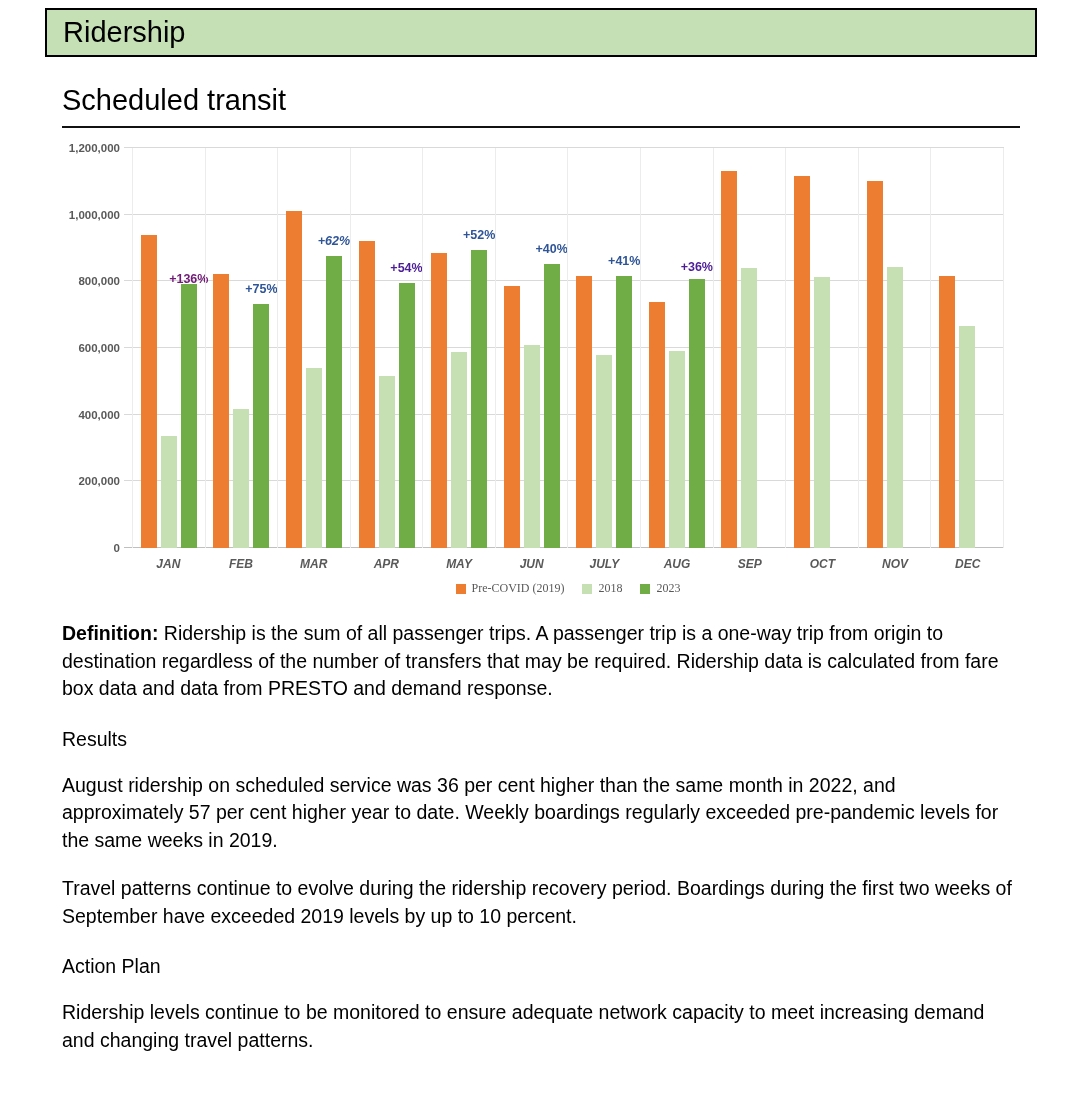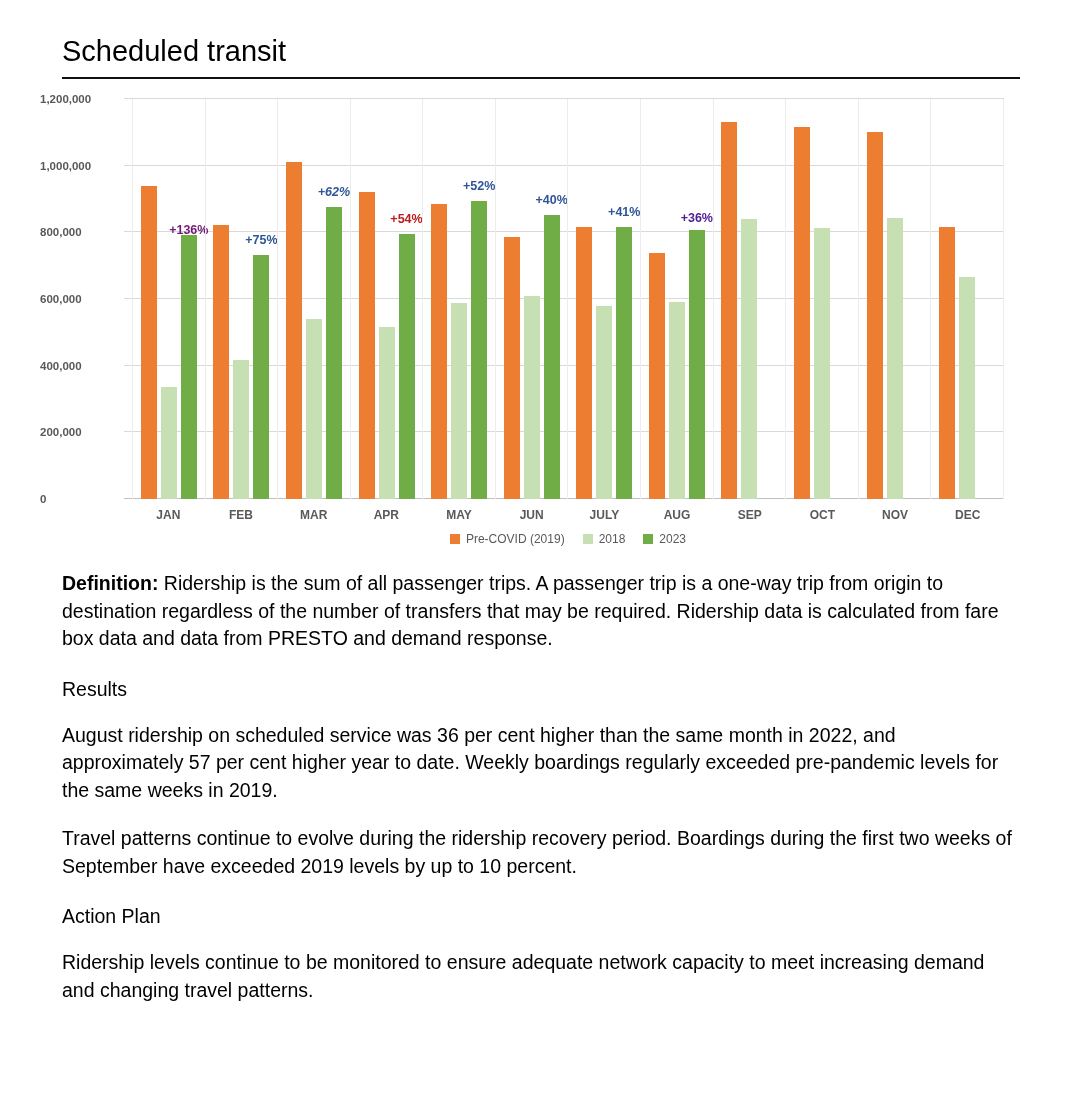--- a/index.html
+++ b/index.html
@@ -51,21 +51,21 @@
     left: -8px; right: 0;
     height: 1px;
     background: #d9d9d9;
     z-index: 0;
   }
   .gridline.baseline { background: #bfbfbf; }
   .ylabel {
     position: absolute;
     right: calc(100% + 12px);
     width: 80px;
-    text-align: left;
+    text-align: right;
     font-size: 11.5px;
     font-weight: 700;
     color: #595959;
     transform: translateY(-50%);
     white-space: nowrap;
   }
   .cols { position: relative; display: flex; height: 100%; z-index: 1; }
   .col { flex: 1; position: relative; border-left: 1px solid #ececec; }
   .col:last-child { border-right: 1px solid #ececec; }
   .bars {
@@ -85,30 +85,30 @@
     color: #2f5597;
   }
   .months {
     display: flex;
     margin-left: 70px;
     width: 872px;
     margin-top: 9px;
   }
   .month {
     flex: 1; text-align: center;
-    font-size: 12px; font-weight: 700; color: #595959;
+    font-size: 12px; font-weight: 700; color: #595959; font-style: italic;
   }
   .legend {
     margin-left: 70px;
     width: 872px;
     margin-top: 10px;
     display: flex; justify-content: center; align-items: center;
     gap: 18px;
   }
-  .legend-item { display: flex; align-items: center; gap: 6px; }
+  .legend-item { display: flex; align-items: center; gap: 6px; font-family: Liberation Serif, serif; }
   .legend-swatch { width: 10px; height: 10px; display: inline-block; }
   .legend-label { font-size: 12px; color: #595959; }
 
   
   .text-col { margin: 0 58px 0 62px; }
   .body-text {
     font-size: 19.5px;
     line-height: 27.5px;
     color: #000;
   }
@@ -118,20 +118,23 @@
     font-weight: 400;
     margin-top: 25px;
   }
   .para { margin-top: 21px; }
 </style>
 </head>
 <body>
 
 <div class="page">
 
+  <div class="section-header">
+    <span class="title">Ridership</span>
+  </div>
 
   <h2 class="subsection">Scheduled transit</h2>
   <hr class="rule">
 
   <div class="chart-wrap">
     <div class="chart-area" id="chart-area">
         <div class="gridline baseline" style="bottom: 0px;"></div>
         <div class="ylabel" style="bottom: calc(0px); top: auto; transform: translateY(50%);">0</div>
         <div class="gridline" style="bottom: 66.6667px;"></div>
         <div class="ylabel" style="bottom: calc(66.6667px); top: auto; transform: translateY(50%);">200,000</div>
@@ -169,21 +172,21 @@
               <div class="bar" style="height: 292.333px; background: rgb(112, 173, 71);"></div>
             </div>
             <div class="annotation" style="color: rgb(47, 85, 151); bottom: 300.333px; font-style: italic;">+62%</div>
           </div>
           <div class="col">
             <div class="bars">
               <div class="bar" style="height: 307.333px; background: rgb(237, 125, 49);"></div>
               <div class="bar" style="height: 172px; background: rgb(198, 224, 180);"></div>
               <div class="bar" style="height: 264.667px; background: rgb(112, 173, 71);"></div>
             </div>
-            <div class="annotation" style="color: #b91c1c; bottom: 272.667px;">+54%</div>
+            <div class="annotation" style="color: #4c1d95; bottom: 272.667px;">+54%</div>
           </div>
           <div class="col">
             <div class="bars">
               <div class="bar" style="height: 295.333px; background: rgb(237, 125, 49);"></div>
               <div class="bar" style="height: 196px; background: rgb(198, 224, 180);"></div>
               <div class="bar" style="height: 297.667px; background: rgb(112, 173, 71);"></div>
             </div>
             <div class="annotation" style="color: rgb(47, 85, 151); bottom: 305.667px;">+52%</div>
           </div>
           <div class="col">

